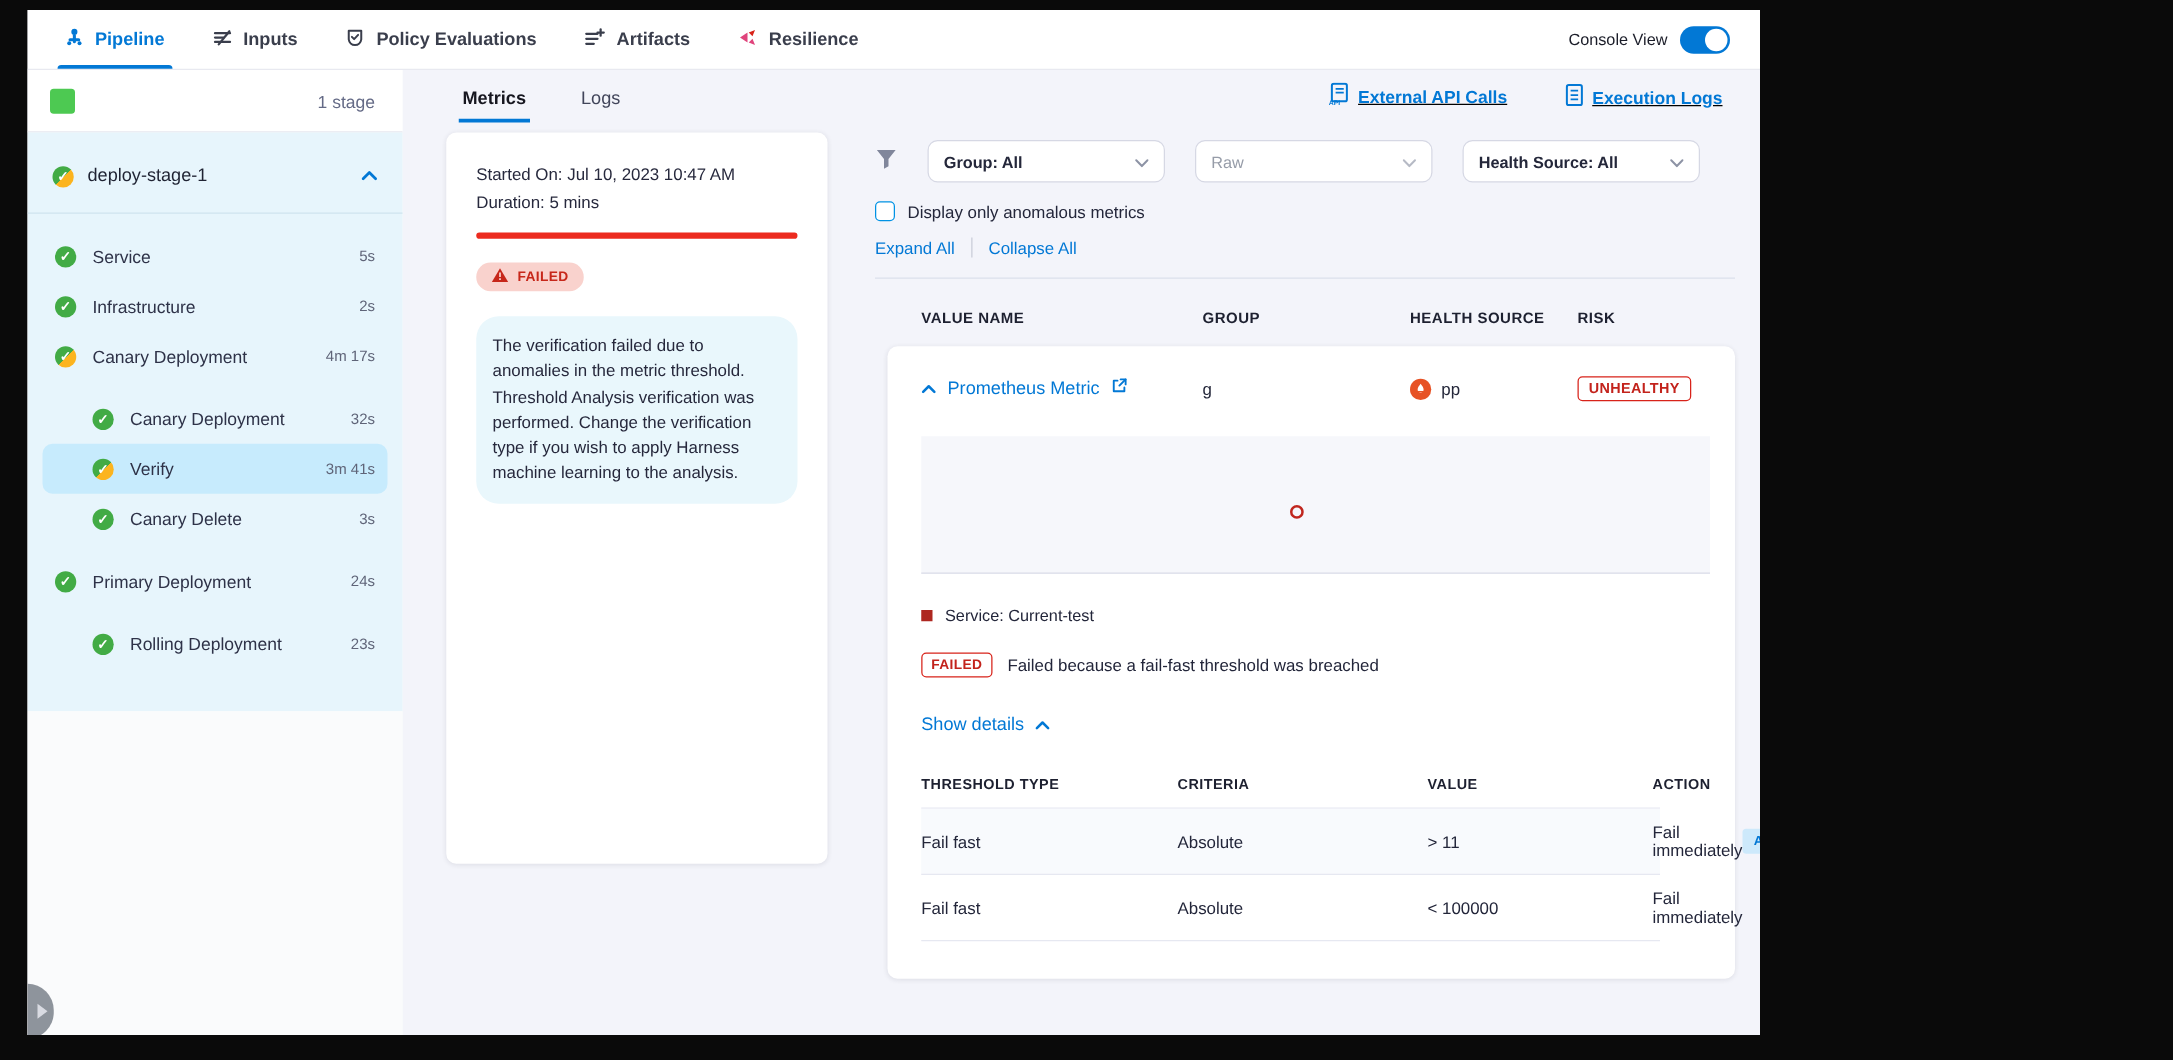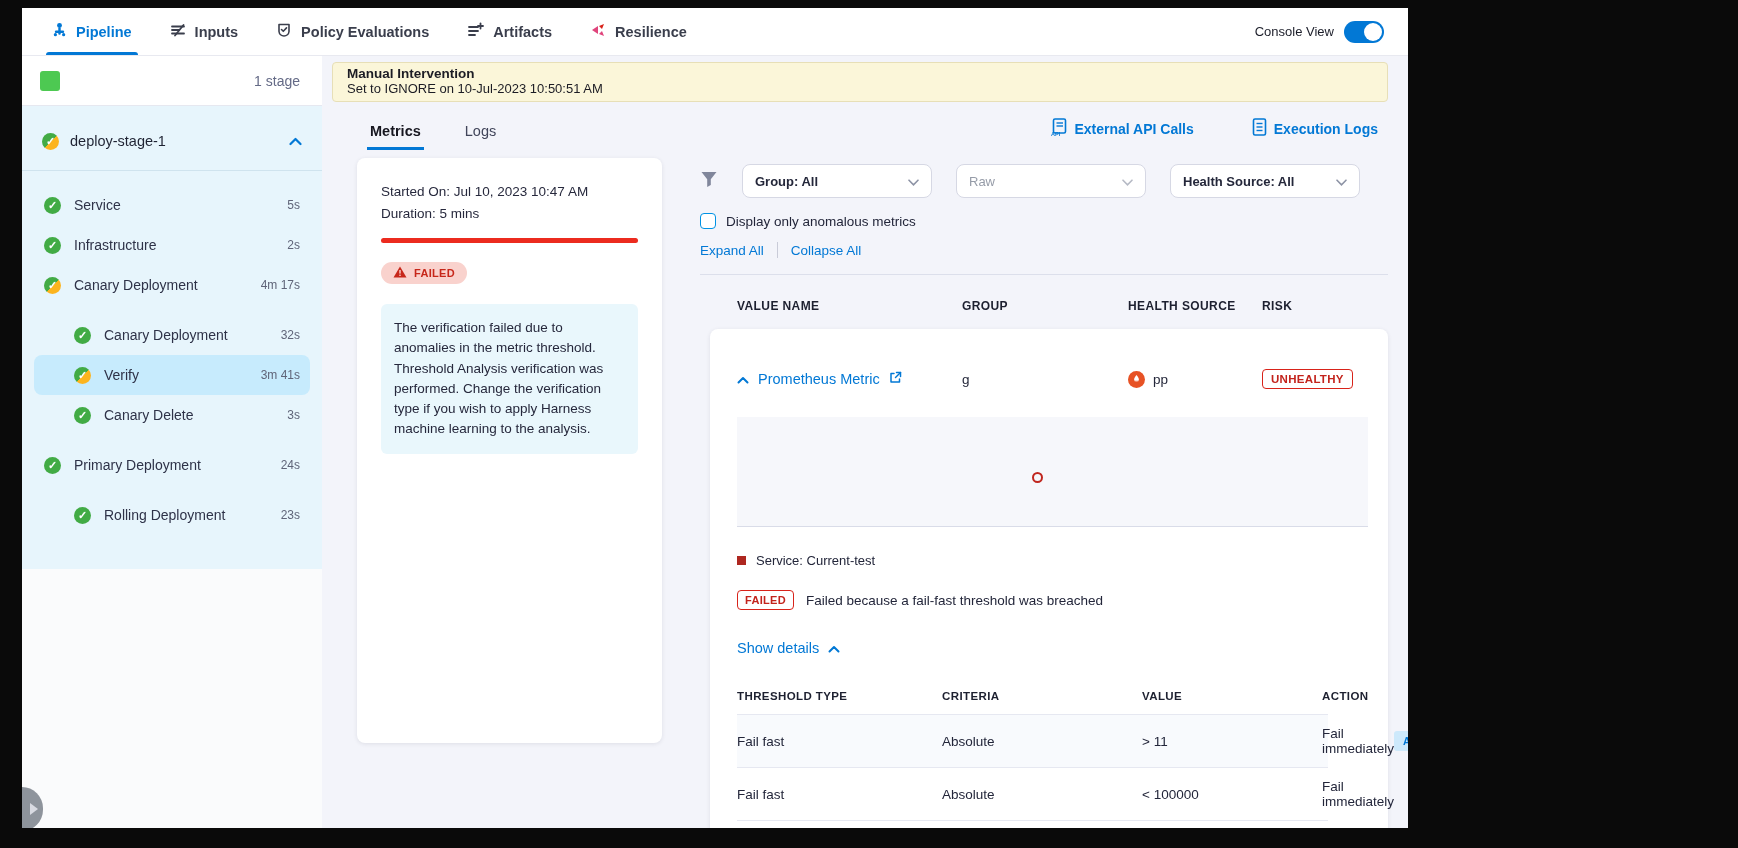--- a/index.html
+++ b/index.html
@@ -40,44 +40,44 @@
   .drawer-handle .tri { width:0; height:0; border-top:6px solid transparent; border-bottom:6px solid transparent; border-left:8px solid #d9dbe2; margin-left:2px; }
 
   
   .main { flex:1; min-width:0; padding:6px 20px 0 10px; }
   .banner { background:#fbf6d9; border:1px solid #e7dfb7; border-radius:4px; padding:3px 14px 5px; margin-bottom:12px; }
   .banner-title { font-size:13.5px; font-weight:bold; color:#1c1c24; }
   .banner-sub { font-size:13px; color:#1c1c24; }
   .tabs-row { display:flex; align-items:flex-end; padding-left:35px; height:36px; }
   .tab { font-size:14.5px; color:#41455a; padding:0 3px 11px; margin-right:38px; cursor:pointer; }
   .tab.active { font-weight:bold; color:#16161f; border-bottom:3px solid #0278d5; padding-bottom:8px; }
-  .hdr-links { margin-left:auto; display:flex; gap:58px; align-items:flex-start; padding-bottom:10px; padding-right:10px; }
+  .hdr-links { margin-left:auto; display:flex; gap:46px; align-items:flex-end; padding-bottom:10px; padding-right:10px;text-decoration:underline; }
   .hdr-link { display:flex; gap:7px; align-items:center; color:#0278d5; font-size:14px; font-weight:bold; cursor:pointer; }
 
   .content-row { display:flex; gap:0; margin-top:8px; align-items:flex-start; }
   .exec-card { width:305px; margin-left:25px; flex-shrink:0; background:#fff; border-radius:8px; box-shadow:0 1px 4px rgba(40,41,61,.10); padding:26px 24px; height:585px; }
   .exec-card .meta { font-size:13.5px; color:#27293d; margin-bottom:7px; }
   .progress { height:5px; background:#ec2b1f; border-radius:3px; margin:17px 0 19px; }
   .failed-pill { display:inline-flex; gap:7px; align-items:center; background:#f9d2cd; color:#c7271a; border-radius:12px; padding:4px 12px; font-size:11px; font-weight:bold; letter-spacing:.3px; }
-  .verify-msg { margin-top:20px; background:#e9f7fc; border-radius:6px; padding:14px 13px; font-size:13.5px; color:#26283c; line-height:1.5; }
+  .verify-msg { margin-top:20px; background:#e9f7fc; border-radius:18px; padding:14px 13px; font-size:13.5px; color:#26283c; line-height:1.5; }
 
   .metrics-panel { flex:1; min-width:0; padding-left:38px; padding-top:6px; }
   .filter-row { display:flex; align-items:center; gap:24px; margin-bottom:15px; }
   .dropdown { width:190px; height:34px; background:#fff; border:1px solid #d6d8e4; border-radius:8px; display:flex; align-items:center; justify-content:space-between; padding:0 12px; font-size:13px; font-weight:600; color:#24273a; cursor:pointer; }
   .dropdown.placeholder { color:#969ca8; font-weight:400; }
   .checkbox-row { display:flex; gap:10px; align-items:center; margin-bottom:13px; font-size:13.5px; color:#23263a; }
   .checkbox { width:16px; height:16px; border:1.5px solid #0092e4; border-radius:4px; background:#fff; cursor:pointer; }
   .expand-row { display:flex; gap:13px; align-items:center; font-size:13.5px; color:#0278d5; margin-bottom:16px; }
   .vsep { width:1px; height:16px; background:#c9cbd8; }
   .link-plain { cursor:pointer; }
   .panel-divider { height:1px; background:#dcdfeb; }
   .mgrid { display:grid; grid-template-columns:225px 166px 134px 1fr; align-items:center; }
   .mtable-header { padding:24px 0 16px 37px; font-size:12px; font-weight:bold; color:#1d2030; letter-spacing:.4px; }
 
-  .metric-card { background:#fff; border-radius:8px; margin-left:10px; box-shadow:0 1px 4px rgba(40,41,61,.10); padding:40px 20px 30px 27px; }
+  .metric-card { background:#fff; border-radius:8px; margin-left:10px; box-shadow:0 1px 4px rgba(40,41,61,.10); padding:24px 20px 30px 27px; }
   .metric-name-cell { display:flex; gap:9px; align-items:center; }
   .metric-link { color:#0278d5; font-size:14.5px; cursor:pointer; }
   .cell-text { font-size:13.5px; color:#24273a; }
   .health-cell { display:flex; gap:8px; align-items:center; }
   .prom-icon { width:17px; height:17px; border-radius:50%; background:#e75225; display:flex; align-items:center; justify-content:center; flex-shrink:0; }
   .badge-unhealthy { display:inline-block; border:1.5px solid #d8231a; color:#c3231c; border-radius:4px; padding:3px 8px; font-size:11.5px; font-weight:bold; background:#fff; letter-spacing:.3px; }
   .chart-area { margin-top:28px; height:110px; background:#f6f7fb; border-bottom:1px solid #d9dce8; position:relative; }
   .chart-point { position:absolute; left:46.8%; top:50%; width:11px; height:11px; border:2px solid #c0261e; border-radius:50%; }
   .legend-row { margin-top:26px; display:flex; gap:10px; align-items:center; font-size:13px; color:#23263a; }
   .legend-sq { width:9px; height:9px; background:#ae2720; }
@@ -225,24 +225,20 @@
           </div>
         </div>
       </div>
       <div class="sidebar-rest"></div>
       <div class="drawer-handle">
           <div class="tri"></div>
         </div>
     </div>
 
     <div class="main">
-      <div class="banner">
-        <div class="banner-title">Manual Intervention</div>
-        <div class="banner-sub">Set to IGNORE on 10-Jul-2023 10:50:51 AM</div>
-      </div>
 
       <div class="tabs-row">
         <div class="tab active">Metrics</div>
         <div class="tab">Logs</div>
         <div class="hdr-links">
           <div class="hdr-link">
             <span class="chev">
               <svg width="16" height="19" viewBox="0 0 16 19" fill="none">
                   <rect x="2.5" y="1" width="12" height="14" rx="1.5" stroke="#0278d5" stroke-width="1.6"></rect>
                   <line x1="5.5" y1="5" x2="12" y2="5" stroke="#0278d5" stroke-width="1.4"></line>

